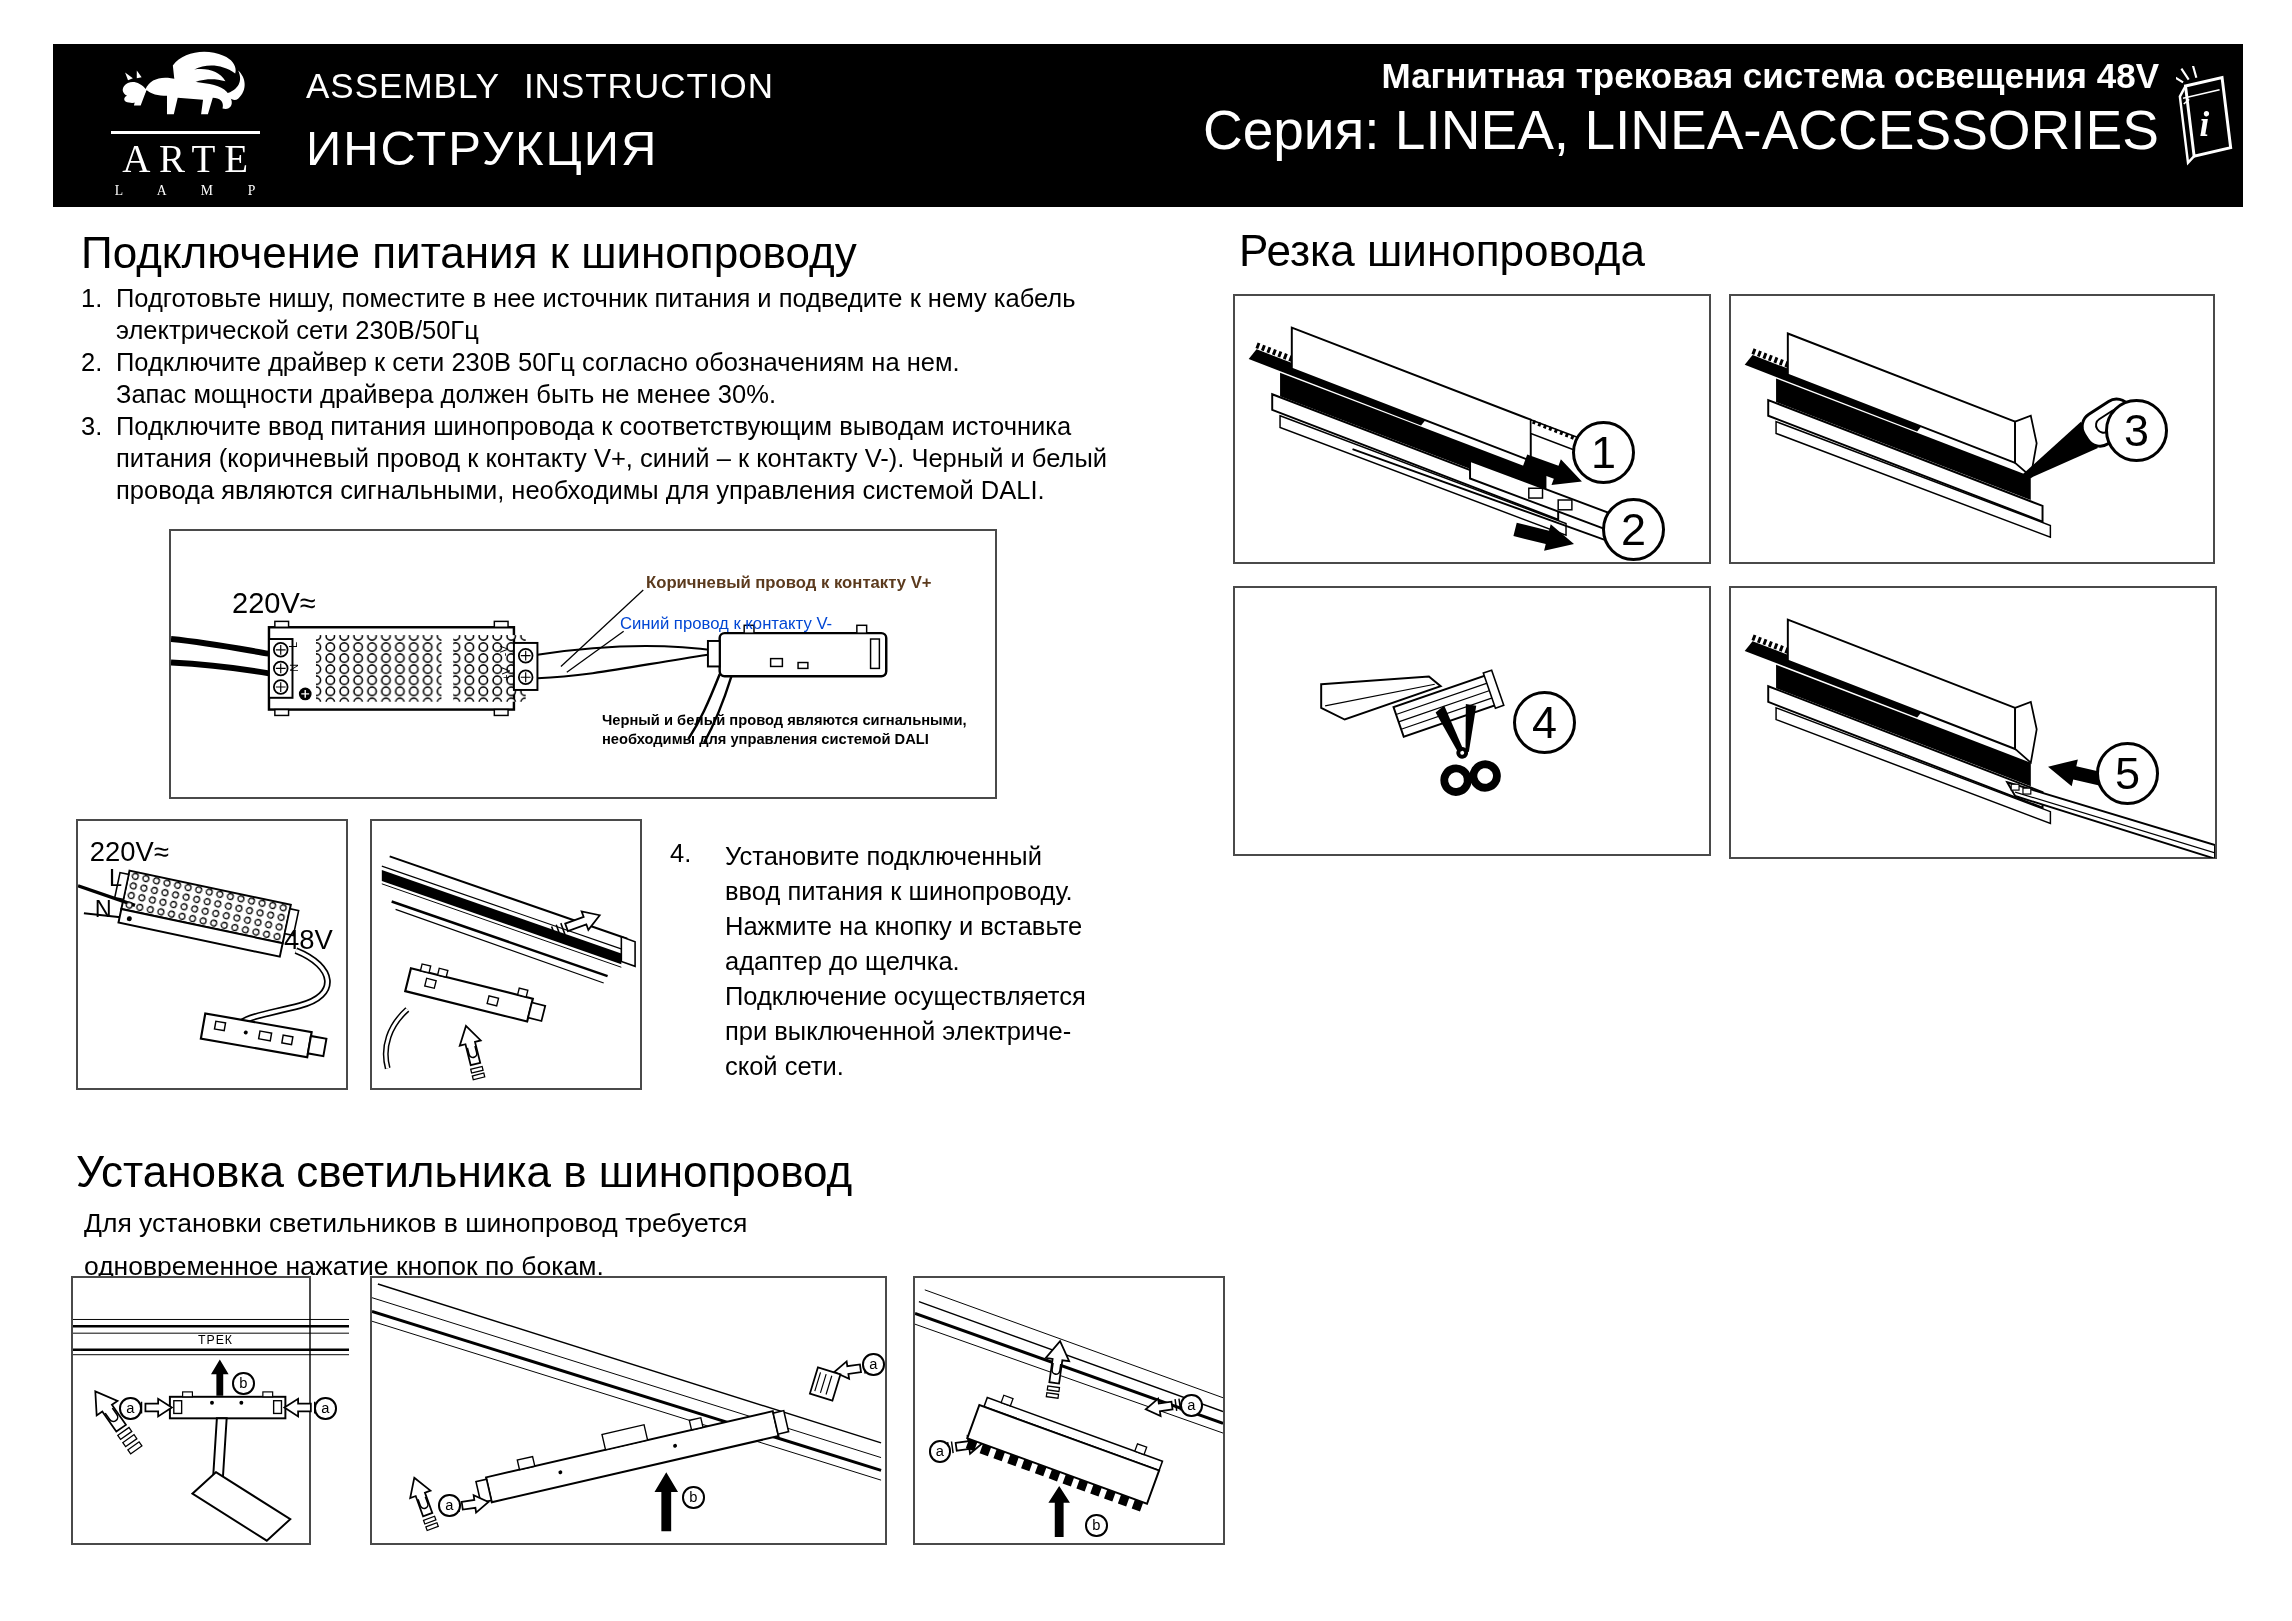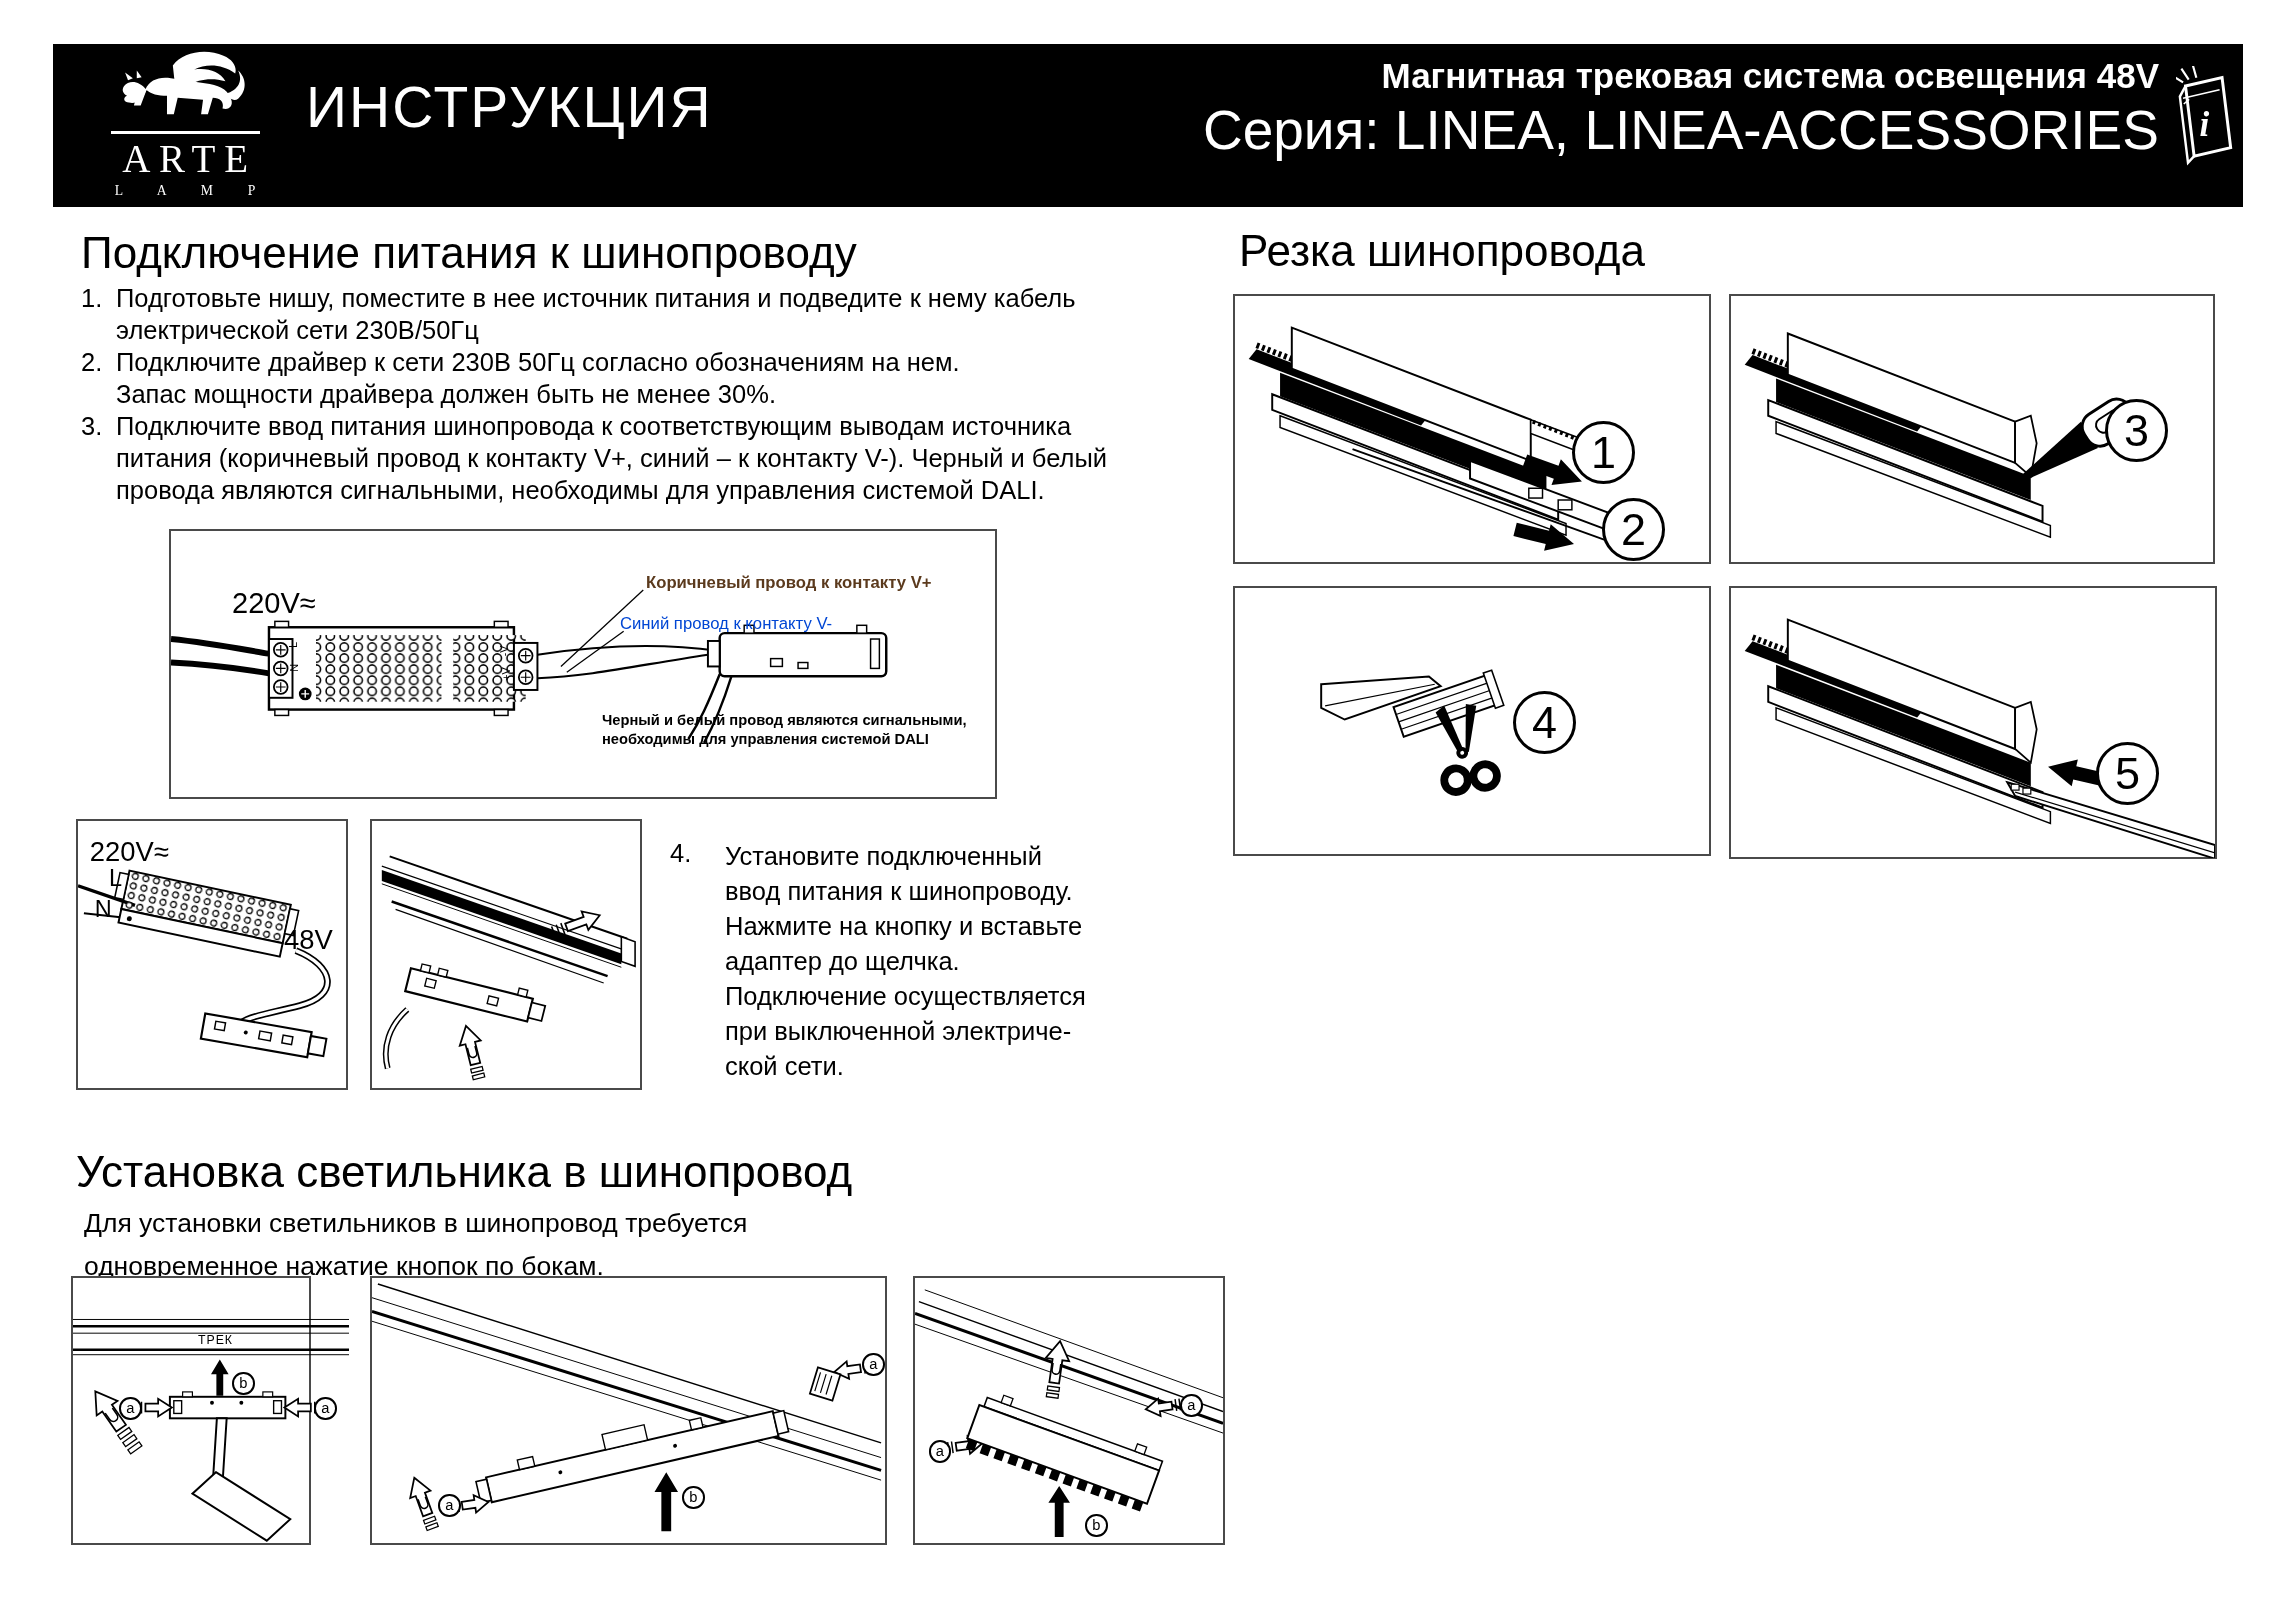--- a/index.html
+++ b/index.html
@@ -7,21 +7,21 @@
     font-family:"Liberation Sans",sans-serif;position:relative;overflow:hidden}
   .pre{white-space:pre-line}
   
   .hdr{position:absolute;left:53px;top:44px;width:2190px;height:163px;background:var(--bar,#000);color:#fff}
   .logo{position:absolute;left:19.6px;top:5.9px;width:225px;height:153px;text-align:center;color:#fff}
   .logo .rule{width:149px;height:2.9px;background:#fff;margin:1px auto 2px}
   .brandname{font-family:"Liberation Serif",serif;font-size:39px;letter-spacing:8.8px;padding-left:8.8px}
   .brandsub{font-family:"Liberation Serif",serif;font-size:13.7px;letter-spacing:15.7px;padding-left:15.7px;margin-top:2px}
   .hdrleft{position:absolute;left:253px;top:21.6px;color:#fff}
   .t-en{font-size:35px;letter-spacing:1px;word-spacing:13.7px}
-  .t-ru{font-size:57px;letter-spacing:2px;margin-top:8px}
+  .t-ru{font-size:49px;letter-spacing:2px;margin-top:14px}
   .hdrright{position:absolute;right:84px;top:11.8px;text-align:right;color:#fff}
   .t-prod{font-size:35px;font-weight:bold}
   .t-ser{font-size:55px;margin-top:2px}
   .book{position:absolute;right:5.9px;top:21.6px;width:61px;height:108px}
   .book .i{position:absolute;left:23.5px;top:39px;font-family:"Liberation Serif",serif;font-style:italic;font-weight:bold;font-size:35px;color:#fff}
   
   .h2{position:absolute;font-size:44px;line-height:39px;color:#000}
   .list{position:absolute;left:81px;top:282px;width:1049px;font-size:25.5px;line-height:32px}
   .li{display:grid;grid-template-columns:35px 1fr}
   .para{position:absolute;font-size:26.5px;line-height:43px}
@@ -52,20 +52,21 @@
         <path d="M35,41 C27,31 17,31 12,37 C9,41 11,45 15,47 C10,49 12,54 17,54 C24,56 31,51 33,45 Z"></path>
         <path d="M16,31 L13,23 L21,29 Z M25,29 L25,21 L30,28 Z"></path>
         <path d="M116,45 C130,41 134,31 129,21 C137,28 139,41 129,50 C125,53 119,50 116,45 Z"></path>
       </g>
     </svg>
     <div class="rule"></div>
     <div class="brandname">ARTE</div>
     <div class="brandsub">L A M P</div>
   </div>
   <div class="hdrleft">
+    <div class="t-en">ASSEMBLY  INSTRUCTION</div>
     <div class="t-ru">ИНСТРУКЦИЯ</div>
   </div>
   <div class="hdrright">
     <div class="t-prod">Магнитная трековая система освещения 48V</div>
     <div class="t-ser">Серия: LINEA, LINEA-ACCESSORIES</div>
   </div>
   <div class="book">
     <svg width="61" height="108" viewBox="0 0 62 110">
       <g transform="rotate(-7 31 55)" stroke="#fff" fill="none">
         <path d="M14,18 L52,14 L52,86 L14,90 Z" stroke-width="3"></path>

